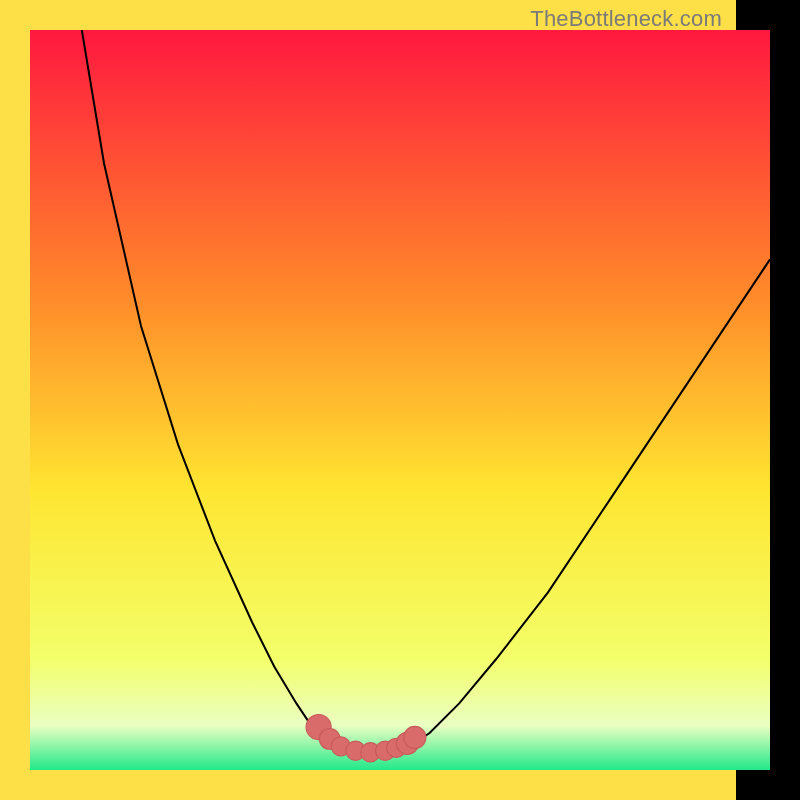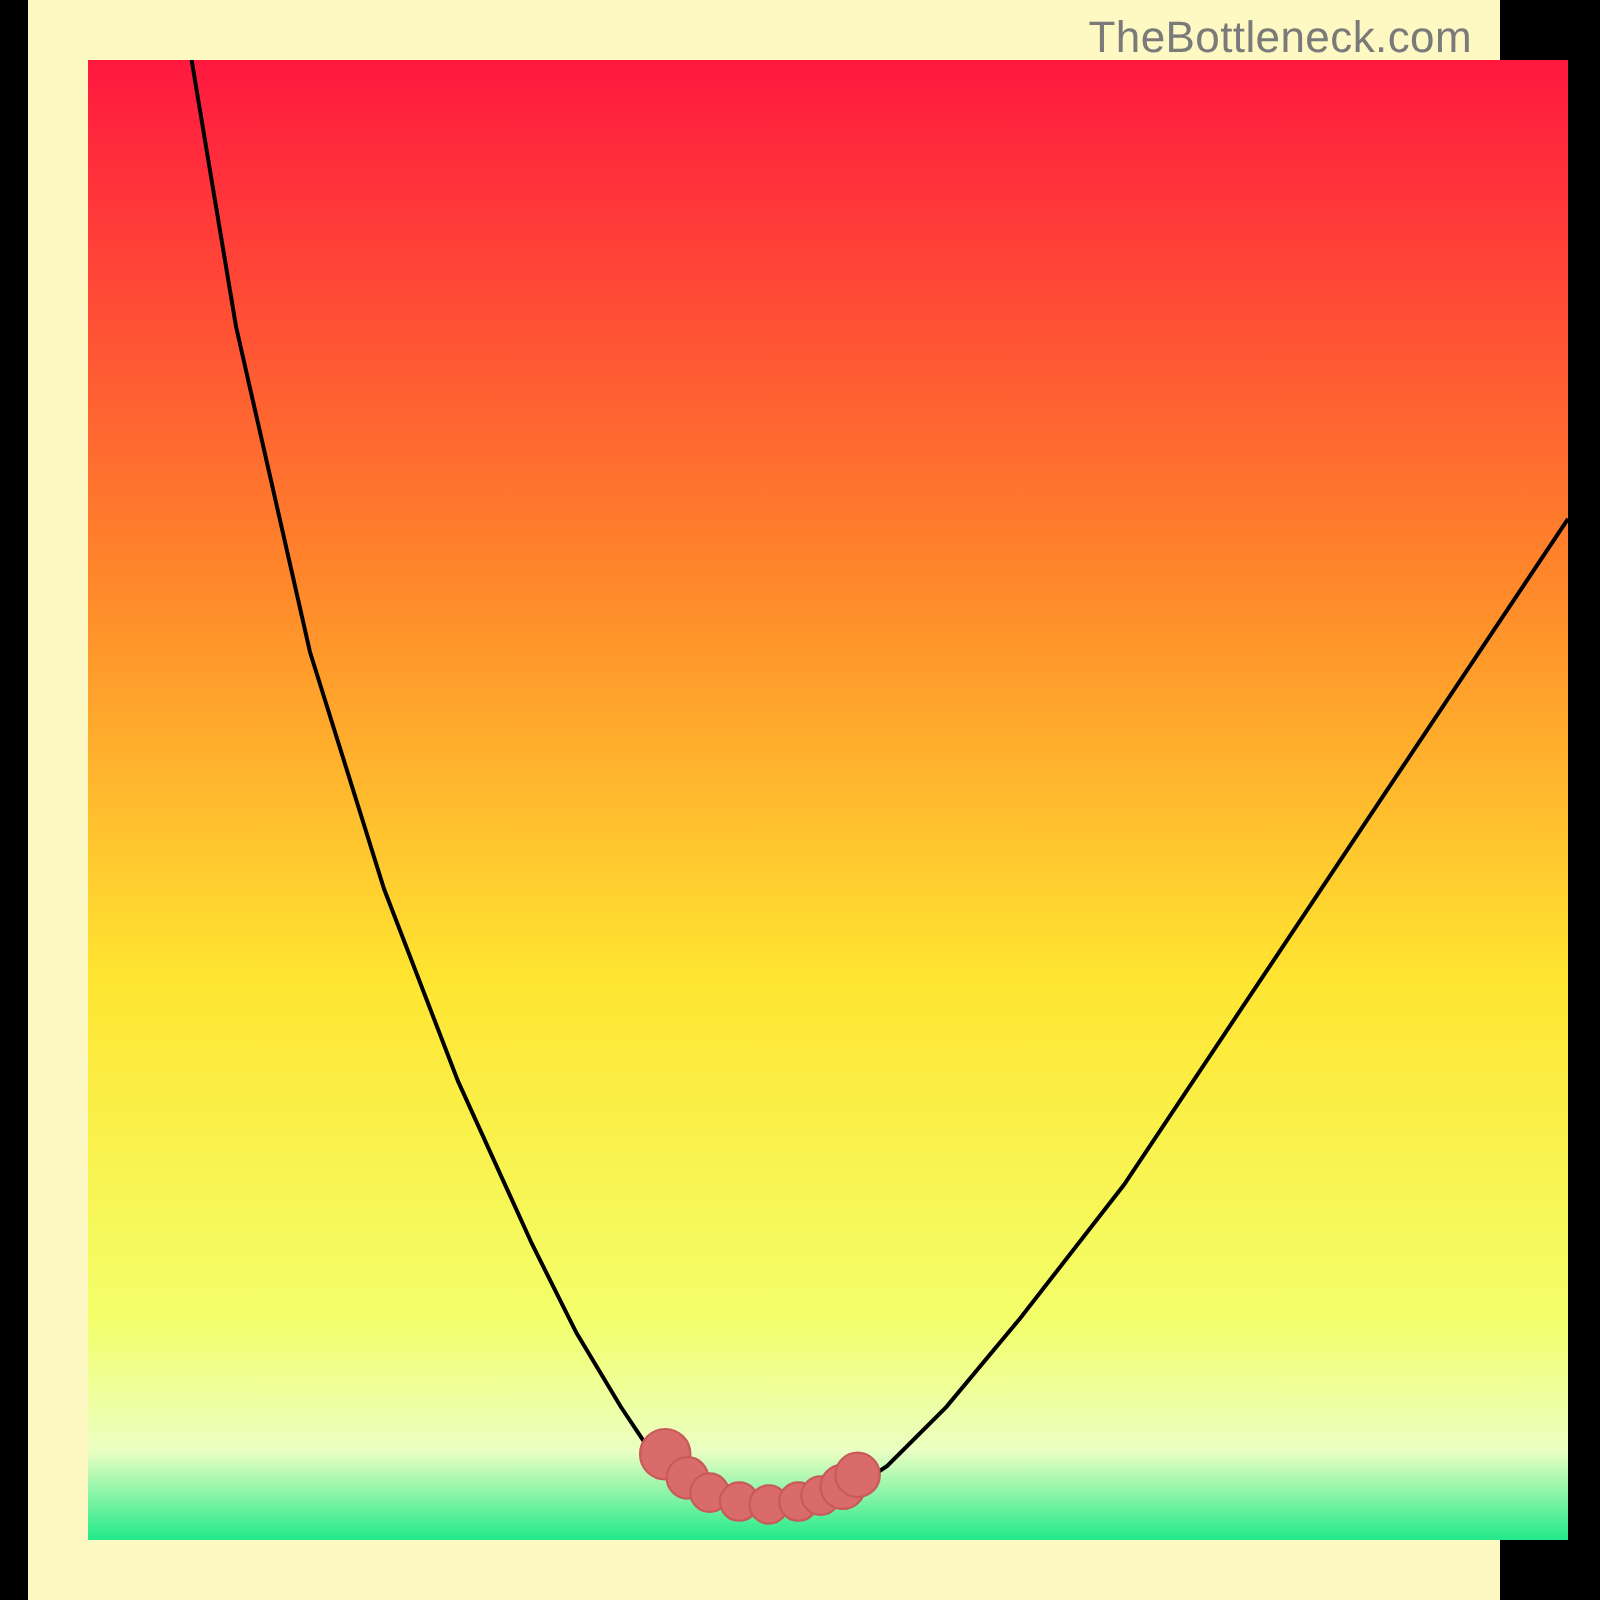--- a/index.html
+++ b/index.html
@@ -5,25 +5,25 @@
   html, body {
     margin: 0;
     padding: 0;
     width: 800px;
     height: 800px;
     background: #000;
     overflow: hidden;
   }
   .frame {
     position: absolute;
-    left: 14px;
+    left: 0;
     top: 0;
     width: 736px;
     height: 800px;
-    background: #fef9c3;
+    background: #fde047;
   }
   .plot {
     position: absolute;
     left: 30px;
     top: 30px;
     width: 740px;
     height: 740px;
     overflow: hidden;
   }
   .watermark {

